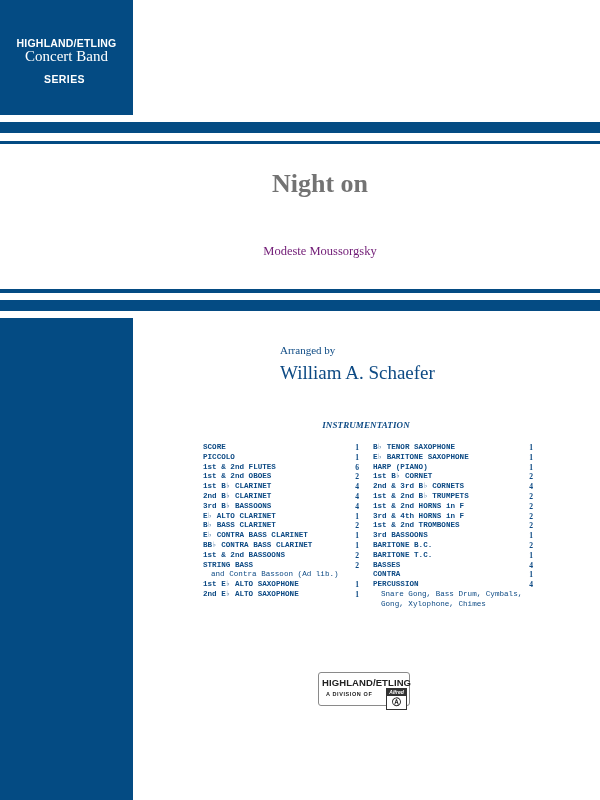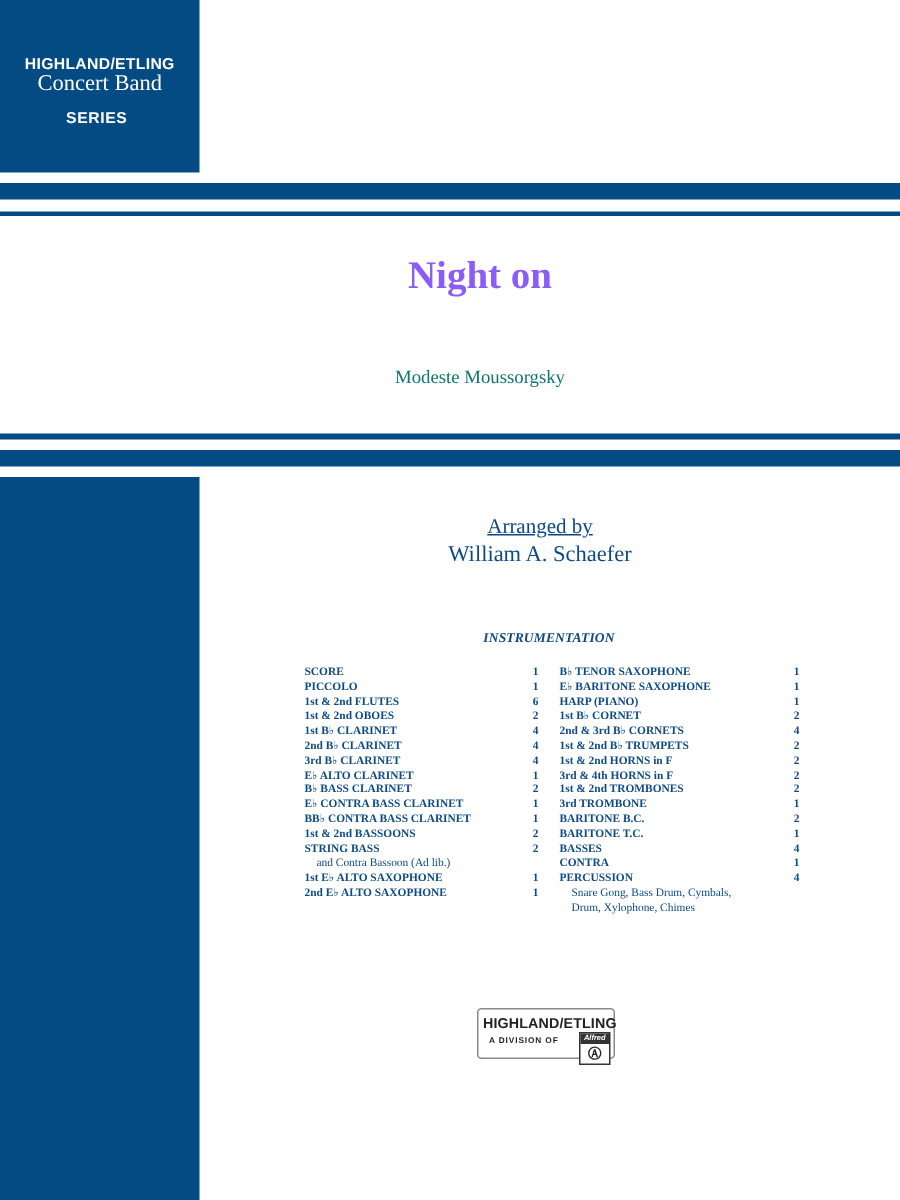--- a/index.html
+++ b/index.html
@@ -32,43 +32,43 @@
   .stripe { position: absolute; left: 0; width: 600px; }
   #stripe1 { top: 122px; height: 11px; }
   #stripe2 { top: 141px; height: 3px; }
   #stripe3 { top: 289px; height: 4px; }
   #stripe4 { top: 300px; height: 11px; }
   #left-column { position: absolute; left: 0; top: 318px; width: 133px; height: 482px; }
 
   #title {
     position: absolute; left: 200px; width: 240px; top: 167px;
     text-align: center; font-weight: bold; font-size: 26px; line-height: 33px;
-    color: #8b5cf6;
+    color: #737373;
   }
   #composer {
     position: absolute; left: 200px; width: 240px; top: 244px;
-    text-align: center; font-size: 12.5px; color: #0f766e;
+    text-align: center; font-size: 12.5px; color: #701a75;
   }
   #arranged-label {
     position: absolute; left: 280px; width: 160px; top: 344px;
-    text-align: center; font-size: 14px; text-decoration: underline;
+    text-align: left; font-size: 11px;
   }
   #arranger {
     position: absolute; left: 280px; width: 160px; top: 362px;
-    text-align: center; font-size: 15px;
+    font-size: 19px;
   }
   #instr-heading {
     position: absolute; left: 300px; width: 132px; top: 420px;
     text-align: center; font-size: 9px; font-weight: bold; letter-spacing: 0.1px; font-style: italic;
   }
   .col { position: absolute; top: 443px; font-size: 7.6px; font-weight: bold; line-height: 9.8px; }
   #col-left { left: 203px; width: 156px; }
   #col-right { left: 373px; width: 160px; }
   .row { position: relative; height: 9.8px; white-space: nowrap; }
-  .row .name { position: absolute; left: 0; }
+  .row .name { position: absolute; left: 0; font-family: Liberation Mono, monospace; }
   .row .qty { position: absolute; right: 0; }
   .row.note .name { left: 8px; font-weight: normal; text-align: center; }
 
   #publisher-logo {
     position: absolute; left: 318px; top: 672px; width: 90px; height: 32px;
     border: 1px solid #8a8a8a; border-radius: 3px; background: #fff;
     color: #222; font-family: "Liberation Sans", "DejaVu Sans", sans-serif;
   }
   #logo-name { position: absolute; left: 3px; top: 4px; font-size: 9.5px; font-weight: bold; letter-spacing: 0.1px; }
   #logo-division { position: absolute; left: 7px; top: 18px; font-size: 5.5px; font-weight: bold; letter-spacing: 0.6px; }
@@ -123,21 +123,21 @@
     </div>
     <div class="row">
       <span class="name">1st B♭ CLARINET</span>
       <span class="qty">4</span>
     </div>
     <div class="row">
       <span class="name">2nd B♭ CLARINET</span>
       <span class="qty">4</span>
     </div>
     <div class="row">
-      <span class="name">3rd B♭ CLARINET</span>
+      <span class="name">3rd B♭ BASSOONS</span>
       <span class="qty">4</span>
     </div>
     <div class="row">
       <span class="name">E♭ ALTO CLARINET</span>
       <span class="qty">1</span>
     </div>
     <div class="row">
       <span class="name">B♭ BASS CLARINET</span>
       <span class="qty">2</span>
     </div>
@@ -201,21 +201,21 @@
     </div>
     <div class="row">
       <span class="name">3rd &amp; 4th HORNS in F</span>
       <span class="qty">2</span>
     </div>
     <div class="row">
       <span class="name">1st &amp; 2nd TROMBONES</span>
       <span class="qty">2</span>
     </div>
     <div class="row">
-      <span class="name">3rd TROMBONE</span>
+      <span class="name">3rd BASSOONS</span>
       <span class="qty">1</span>
     </div>
     <div class="row">
       <span class="name">BARITONE B.C.</span>
       <span class="qty">2</span>
     </div>
     <div class="row">
       <span class="name">BARITONE T.C.</span>
       <span class="qty">1</span>
     </div>
@@ -229,21 +229,21 @@
     </div>
     <div class="row">
       <span class="name">PERCUSSION</span>
       <span class="qty">4</span>
     </div>
     <div class="row note">
       <span class="name">Snare Gong, Bass Drum, Cymbals,</span>
       <span class="qty"></span>
     </div>
     <div class="row note">
-      <span class="name">Drum, Xylophone, Chimes</span>
+      <span class="name">Gong, Xylophone, Chimes</span>
       <span class="qty"></span>
     </div>
   </div>
 
 <div id="publisher-logo">
   <span id="logo-name">HIGHLAND/ETLING</span>
   <span id="logo-division">A DIVISION OF</span>
   <span id="alfred-badge">
     <span id="alfred-text">Alfred</span>
     <span id="alfred-mark">Ⓐ</span>

